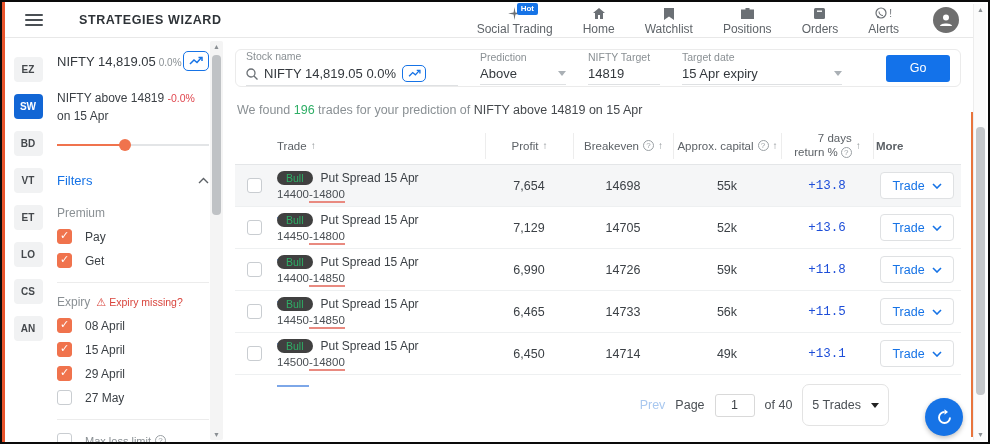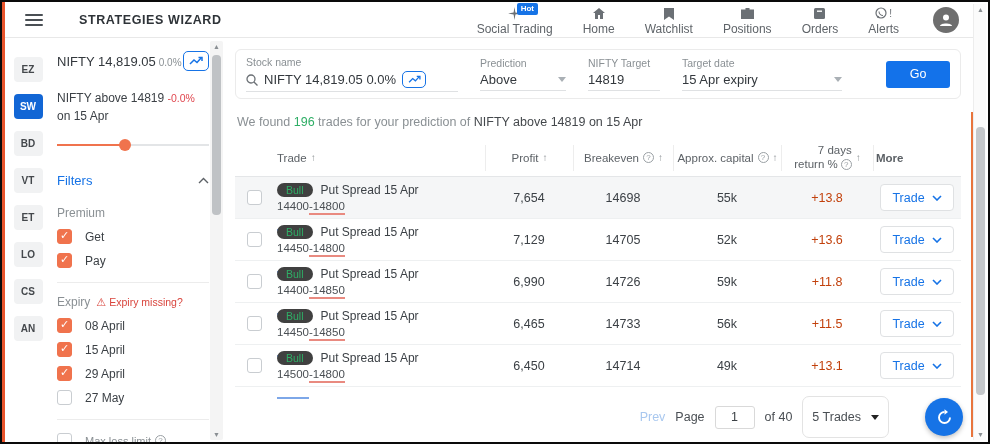--- a/index.html
+++ b/index.html
@@ -59,21 +59,21 @@
   .expiry-head { margin-top:12px; display:flex; align-items:center; gap:6px; }
   .warn { font-size:10.5px; color:#d9453d; display:flex; align-items:center; gap:3px; }
   .warn-tri { font-size:11px; color:#d9453d; }
   .num-filter { margin-top:13px; }
   .num-filter .row1 { display:flex; align-items:center; gap:13px; }
   .nf-label { font-size:11px; color:#8a9094; display:flex; align-items:center; gap:4px; }
   .help { display:inline-flex; width:11px; height:11px; border:1px solid #9aa0a4; border-radius:50%; font-size:8px; color:#9aa0a4; align-items:center; justify-content:center; }
 
   
   .main { flex:1; position:relative; padding:10px 12px 0 12px; }
-  .form-card { border:1px solid #ebebeb; border-radius:6px; height:50px; display:flex; align-items:center; padding:16px 10px; gap:22px; background:#fff; }
+  .form-card { border:1px solid #ebebeb; border-radius:6px; height:38px; display:flex; align-items:center; padding:16px 10px; gap:22px; background:#fff; }
   .field { display:flex; flex-direction:column; }
   .f-label { font-size:10.5px; color:#8a9094; margin-bottom:3px; }
   .f-valrow { display:flex; align-items:center; gap:6px; border-bottom:1px solid #dfe1e3; padding-bottom:3px; }
   .f-value { font-size:13px; color:#33383d; white-space:nowrap; }
   .field.stock { width:212px; }
   .field.pred  { width:86px; }
   .field.tgt   { width:72px; }
   .field.tdate { width:160px; }
   .caret { width:0; height:0; border-left:4px solid transparent; border-right:4px solid transparent; border-top:5px solid #aab0b5; margin-left:auto; }
   .go-btn { margin-left:auto; width:64px; height:27px; background:#1372ea; color:#fff; font-size:12.5px; border:none; border-radius:3px; cursor:pointer; font-family:"Liberation Sans",sans-serif; }
@@ -101,21 +101,21 @@
   .sort-arrow { font-size:10px; color:#8a8f93; }
   .two-line { display:flex; flex-direction:column; align-items:flex-end; line-height:1.2; }
   .two-line div { display:flex; align-items:center; gap:3px; }
   .trade-name-row { display:flex; align-items:center; gap:8px; }
   .bull-badge { background:#404040; color:#2fae66; font-size:10.5px; padding:1px 9px; border-radius:9px; }
   .trade-name { font-size:12px; color:#3c4146; }
   .strikes { margin-top:3px; font-size:11.5px; color:#4a4f54; }
   .strike-low { border-bottom:2px solid #7da7e8; padding-bottom:17px; }
   .strike-high { border-bottom:2px solid #e98a80; padding-bottom:1px; }
   .num { font-size:12.5px; color:#3c4146; }
-  .ret-pos { font-size:12.5px; color:#c2410c; }
+  .ret-pos { font-size:12.5px; color:#1d4ed8;font-family:Liberation Mono, monospace; }
   .trade-btn { display:flex; align-items:center; gap:7px; background:#fff; border:1px solid #dfe1e3; border-radius:4px; height:27px; padding:0 11px; color:#1673e6; font-size:12.5px; cursor:pointer; font-family:"Liberation Sans",sans-serif; }
 
   
   .pager { display:flex; align-items:center; justify-content:flex-end; gap:10px; margin-top:9px; padding-right:72px; font-size:12.5px; color:#4a4f54; }
   .prev { color:#a9c8ef; cursor:pointer; }
   .page-input { width:40px; height:23px; border:1px solid #d9d9d9; border-radius:3px; text-align:center; font-size:12.5px; color:#3c4146; font-family:"Liberation Sans",sans-serif; }
   .per-page { display:flex; align-items:center; gap:10px; border:1px solid #e3e3e3; border-radius:7px; height:42px; padding:0 9px; cursor:pointer; }
   .sel-caret { width:0; height:0; border-left:4px solid transparent; border-right:4px solid transparent; border-top:5px solid #222; }
   .fab { position:absolute; right:10px; bottom:6px; width:38px; height:38px; border-radius:50%; background:#1673e6; border:none; display:flex; align-items:center; justify-content:center; cursor:pointer; box-shadow:0 2px 5px rgba(0,0,0,.25); }
 
@@ -241,25 +241,25 @@
       <div class="filters-head">
         <span class="filters-title">Filters</span>
         <svg width="11" height="7" viewBox="0 0 11 7">
             <path d="M1 6 L5.5 1.5 L10 6" stroke="#5c6166" stroke-width="1.4" fill="none"></path>
           </svg>
       </div>
 
       <div class="grp-label">Premium</div>
       <div class="cb-row">
         <span class="cb checked"></span>
-        <span class="cb-label">Get</span>
+        <span class="cb-label">Pay</span>
       </div>
       <div class="cb-row">
         <span class="cb checked"></span>
-        <span class="cb-label">Pay</span>
+        <span class="cb-label">Get</span>
       </div>
 
       <div class="fp-divider"></div>
 
       <div class="expiry-head">
         <span class="grp-label" style="margin-top:0">Expiry</span>
         <span class="warn">
           <span class="warn-tri">⚠</span>
           <span>Expiry missing?</span>
         </span>

